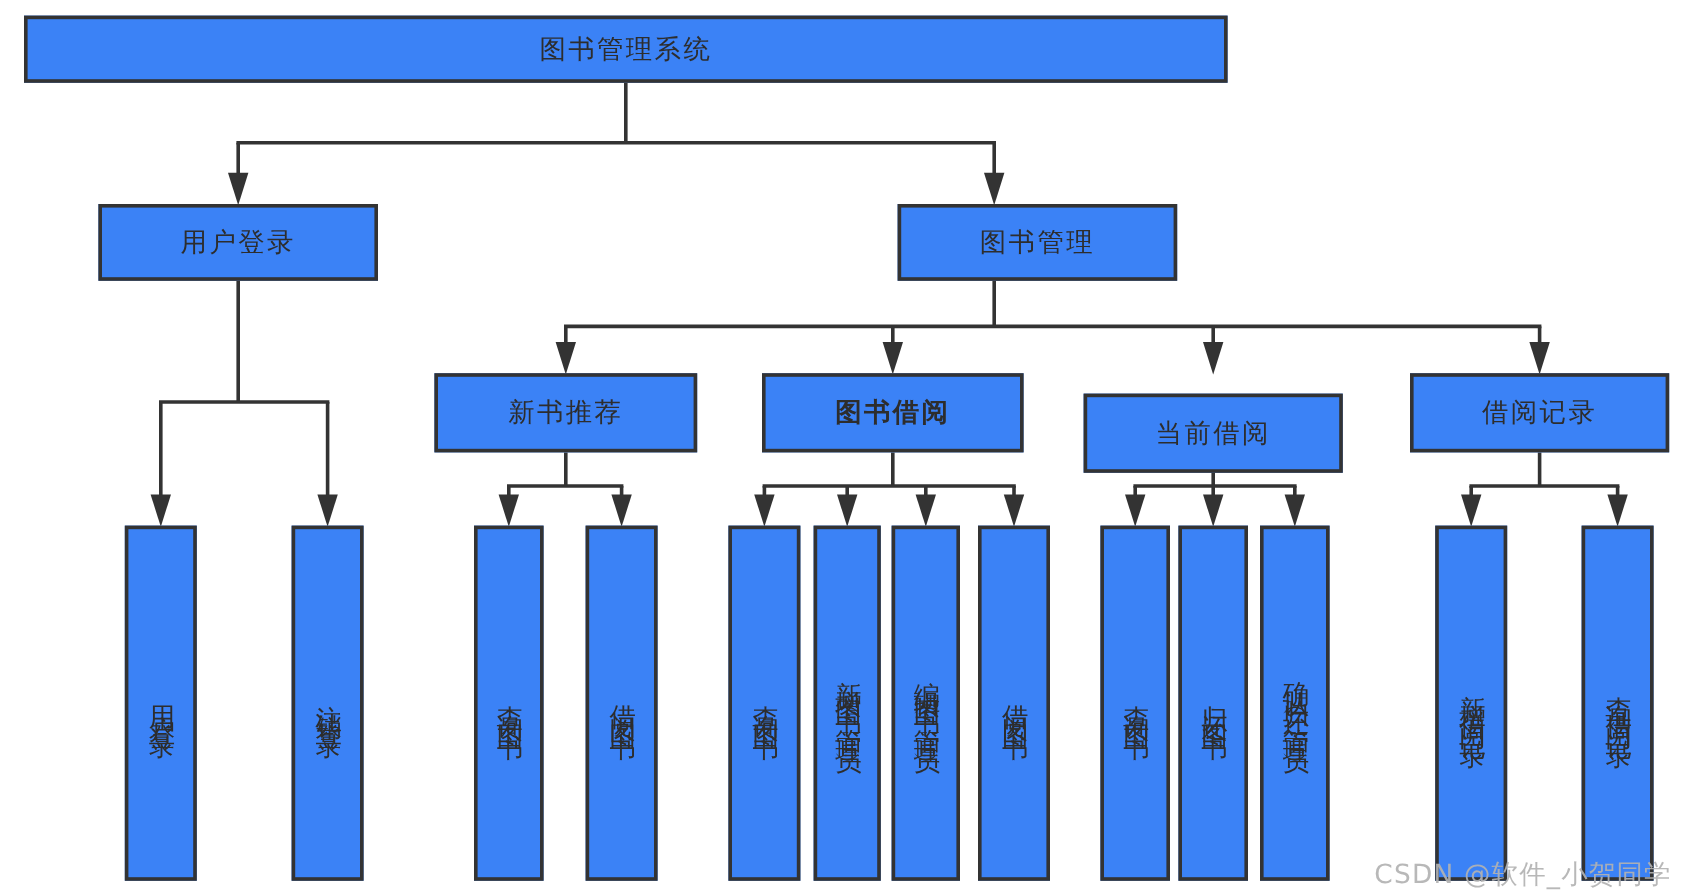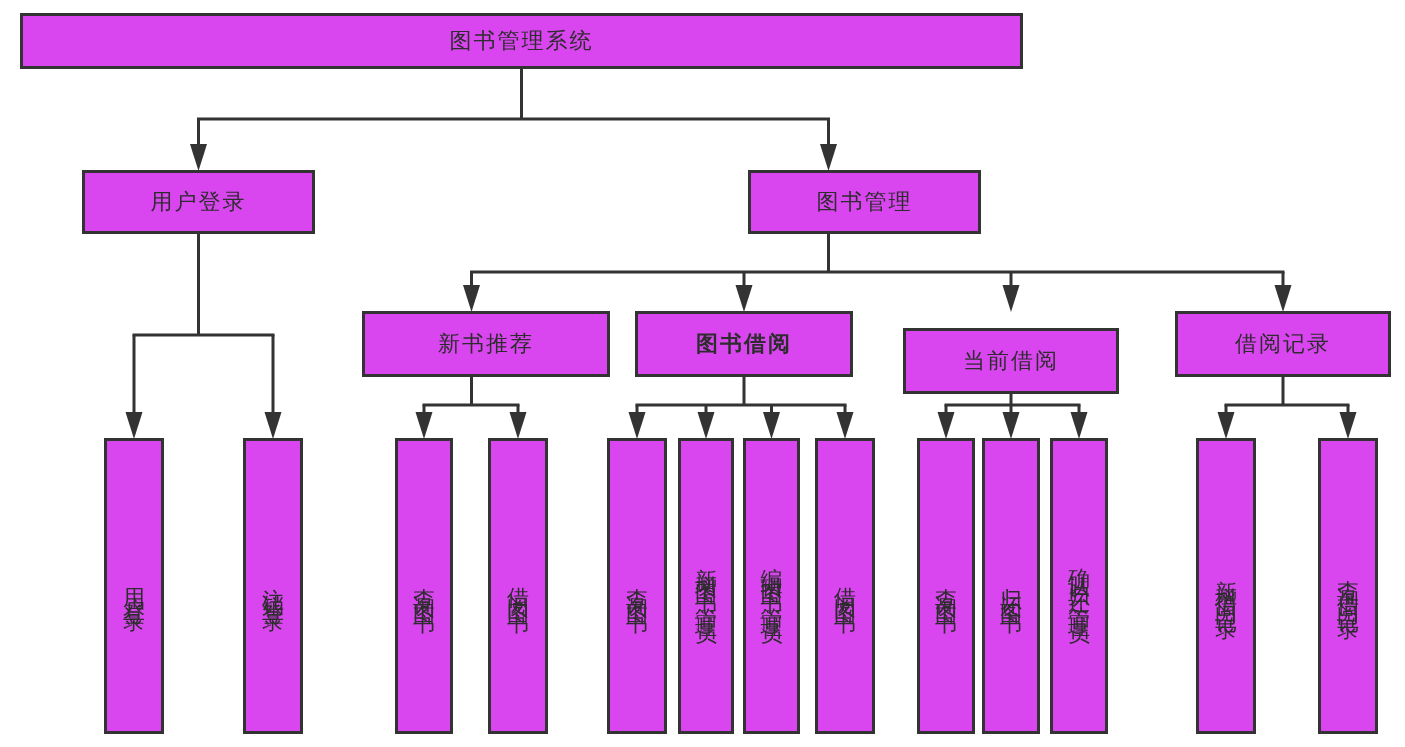--- a/index.html
+++ b/index.html
@@ -19,21 +19,21 @@
     position: absolute;
     left: 0; top: 0;
     width: 1405px;
     height: 747px;
     pointer-events: none;
   }
   .node {
     position: absolute;
     box-sizing: border-box;
     border: 3px solid #333333;
-    background: #d946ef;
+    background: #3b82f6;
     display: flex;
     align-items: center;
     justify-content: center;
   }
   .node-label {
     color: #2d2d2d;
     white-space: nowrap;
   }
   .node.horizontal .node-label {
     font-size: 22px;
@@ -116,21 +116,21 @@
   <div>
       <div class="node horizontal" style="left: 20px; top: 13px; width: 1003px; height: 56px; border-color: rgb(51, 51, 51);">
         <span class="node-label" style="color: rgb(45, 45, 45);">图书管理系统</span>
       </div>
       <div class="node horizontal" style="left: 82px; top: 170px; width: 233px; height: 64px; border-color: rgb(51, 51, 51);">
         <span class="node-label" style="color: rgb(45, 45, 45);">用户登录</span>
       </div>
       <div class="node horizontal" style="left: 748px; top: 170px; width: 233px; height: 64px; border-color: rgb(51, 51, 51);">
         <span class="node-label" style="color: rgb(45, 45, 45);">图书管理</span>
       </div>
-      <div class="node horizontal" style="left: 362px; top: 311px; width: 248px; height: 66px; border-color: rgb(51, 51, 51);">
+      <div class="node horizontal" style="left: 362px; top: 311px; width: 219px; height: 66px; border-color: rgb(51, 51, 51);">
         <span class="node-label" style="color: rgb(45, 45, 45);">新书推荐</span>
       </div>
       <div class="node horizontal" style="left: 635px; top: 311px; width: 218px; height: 66px; border-color: rgb(51, 51, 51); font-weight: bold;">
         <span class="node-label" style="color: rgb(45, 45, 45);">图书借阅</span>
       </div>
       <div class="node horizontal" style="left: 903px; top: 328px; width: 216px; height: 66px; border-color: rgb(51, 51, 51);">
         <span class="node-label" style="color: rgb(45, 45, 45);">当前借阅</span>
       </div>
       <div class="node horizontal" style="left: 1175px; top: 311px; width: 216px; height: 66px; border-color: rgb(51, 51, 51);">
         <span class="node-label" style="color: rgb(45, 45, 45);">借阅记录</span>
@@ -168,13 +168,14 @@
       <div class="node vertical" style="left: 1050px; top: 438px; width: 58px; height: 296px; border-color: rgb(51, 51, 51);">
         <span class="node-label" style="color: rgb(45, 45, 45);">确认归还（管理员）</span>
       </div>
       <div class="node vertical" style="left: 1196px; top: 438px; width: 60px; height: 296px; border-color: rgb(51, 51, 51);">
         <span class="node-label" style="color: rgb(45, 45, 45);">新增借阅记录</span>
       </div>
       <div class="node vertical" style="left: 1318px; top: 438px; width: 60px; height: 296px; border-color: rgb(51, 51, 51);">
         <span class="node-label" style="color: rgb(45, 45, 45);">查询借阅记录</span>
       </div>
     </div>
+  <span class="watermark">CSDN @软件_小贺同学</span>
 </div>
 
 </body></html>

